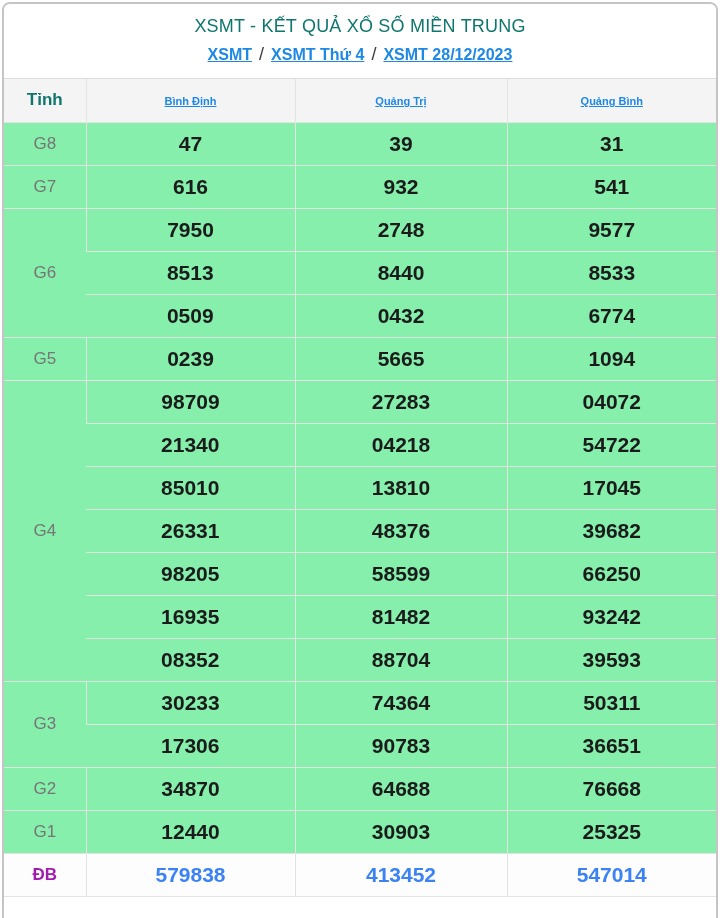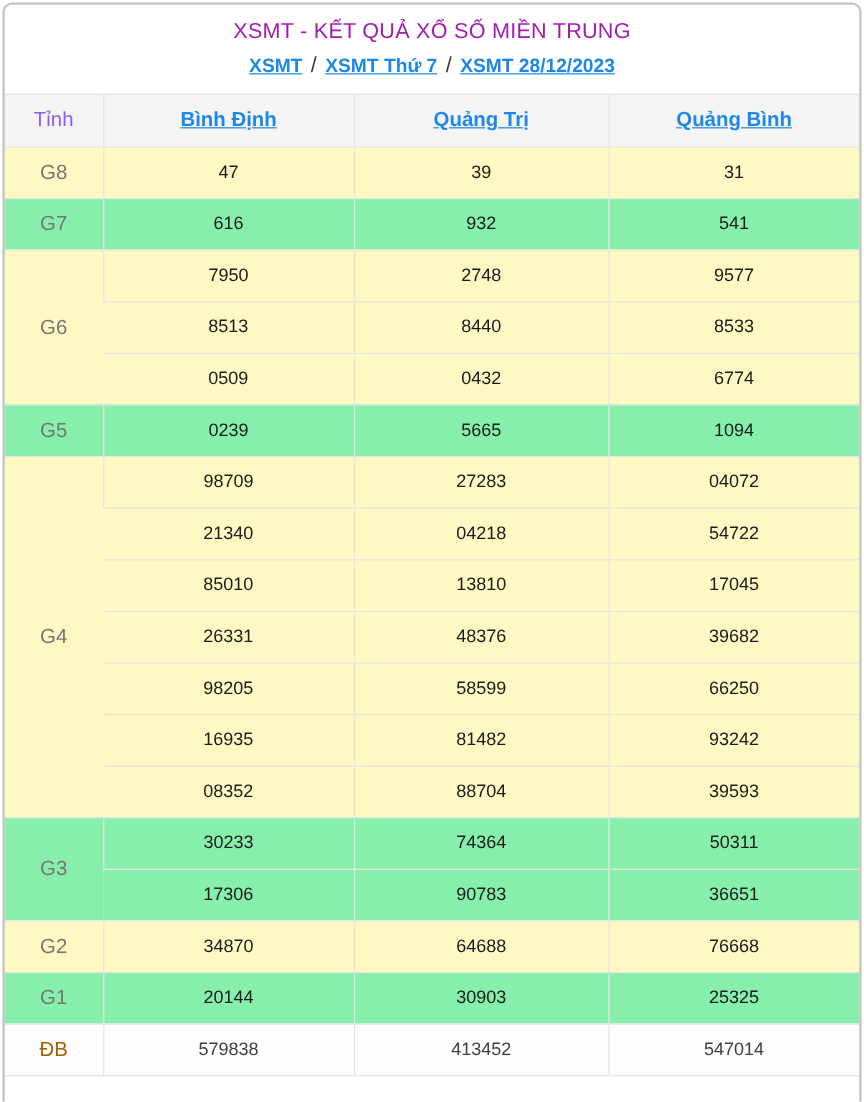--- a/index.html
+++ b/index.html
@@ -18,21 +18,21 @@
     background: #ffffff;
   }
   .card-head {
     height: 75px;
     text-align: center;
     padding-top: 12px;
     border-bottom: 1px solid #dedede;
     background: #ffffff;
   }
   .page-title {
-    color: #a21caf;
+    color: #0f766e;
     font-size: 18px;
     font-weight: 500;
     letter-spacing: 0.2px;
   }
   .breadcrumb { margin-top: 7px; font-size: 16px; }
   .breadcrumb a {
     color: #1e88e5;
     font-weight: 700;
     text-decoration: underline;
     cursor: pointer;
@@ -53,52 +53,52 @@
   col.c-p2 { width: 212px; }
   th, td {
     height: 43px;
     text-align: center;
     vertical-align: middle;
     border-bottom: 1px solid #e3e3e3;
     border-left: 1px solid #e3e3e3;
   }
   th:first-child, td:first-child { border-left: none; }
   thead th { background: #f4f4f4; }
-  th.label-col { color: #8b5cf6; font-weight: 400; font-size: 17px; margin-left: 17px; }
+  th.label-col { color: #0f766e; font-weight: 700; font-size: 17px; margin-left: 17px; }
   thead a {
     color: #1e88e5;
     font-weight: 700;
-    font-size: 17px;
+    font-size: 11px;
     text-decoration: underline;
     cursor: pointer;
   }
-  tr.plain  td { background: #fef9c3; }
+  tr.plain  td { background: #86efac; }
   tr.shaded td { background: #86efac; }
   tr.special td { background: #fdfdfd; }
   td.label-cell {
     color: #757575;
     font-size: 17px;
     font-weight: 400;
   }
   td.num-cell {
     color: #1b1b1b;
-    font-size: 15px;
-    font-weight: 400;
-  }
-  tr.special td.label-cell { color: #a16207; }
-  tr.special td.num-cell   { color: #404040; }
+    font-size: 21px;
+    font-weight: 700;
+  }
+  tr.special td.label-cell { color: #a21caf; font-weight: bold; }
+  tr.special td.num-cell   { color: #3b82f6; }
 </style>
 </head>
 <body>
 
 <div class="card">
   <div class="card-head">
     <div class="page-title">XSMT - KẾT QUẢ XỔ SỐ MIỀN TRUNG</div>
     <nav class="breadcrumb">
-      <a>XSMT</a><span class="sep">/</span><a>XSMT Thứ 7</a><span class="sep">/</span><a>XSMT 28/12/2023</a>
+      <a>XSMT</a><span class="sep">/</span><a>XSMT Thứ 4</a><span class="sep">/</span><a>XSMT 28/12/2023</a>
     </nav>
   </div>
 
   <table class="results">
     <colgroup>
       <col class="c-label">
         <col class="c-p1">
         <col class="c-p2">
         <col>
     </colgroup>
@@ -193,21 +193,21 @@
           <td class="num-cell">36651</td>
         </tr>
         <tr class="plain">
           <td rowspan="1" class="label-cell">G2</td>
           <td class="num-cell">34870</td>
           <td class="num-cell">64688</td>
           <td class="num-cell">76668</td>
         </tr>
         <tr class="shaded">
           <td rowspan="1" class="label-cell">G1</td>
-          <td class="num-cell">20144</td>
+          <td class="num-cell">12440</td>
           <td class="num-cell">30903</td>
           <td class="num-cell">25325</td>
         </tr>
         <tr class="special">
           <td rowspan="1" class="label-cell">ĐB</td>
           <td class="num-cell">579838</td>
           <td class="num-cell">413452</td>
           <td class="num-cell">547014</td>
         </tr>
       </tbody>

